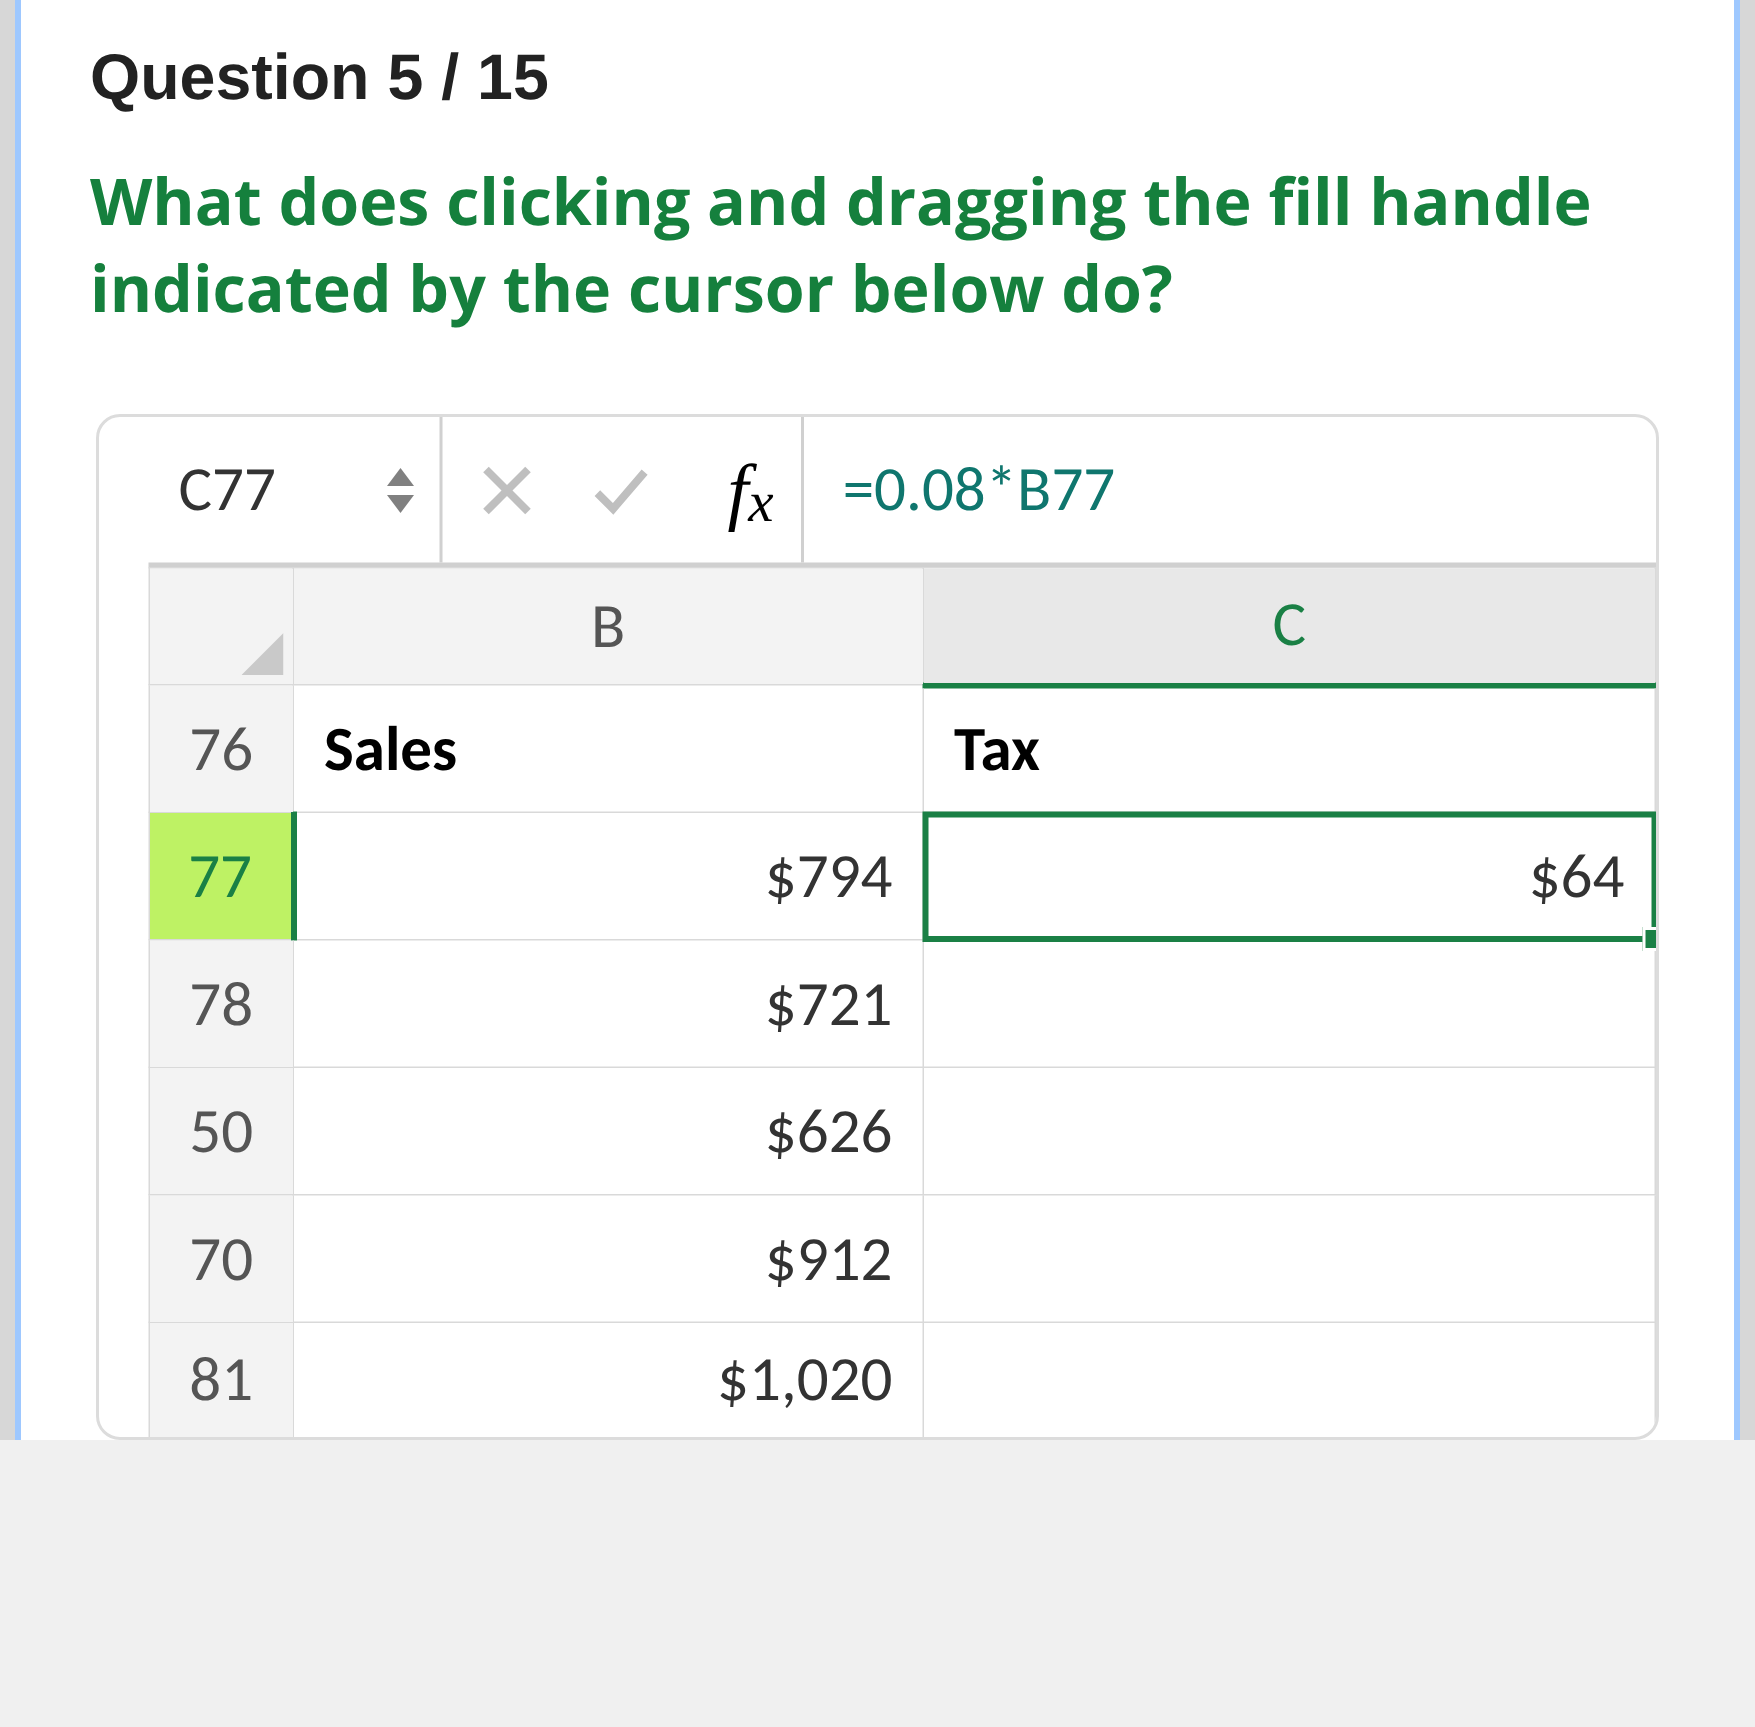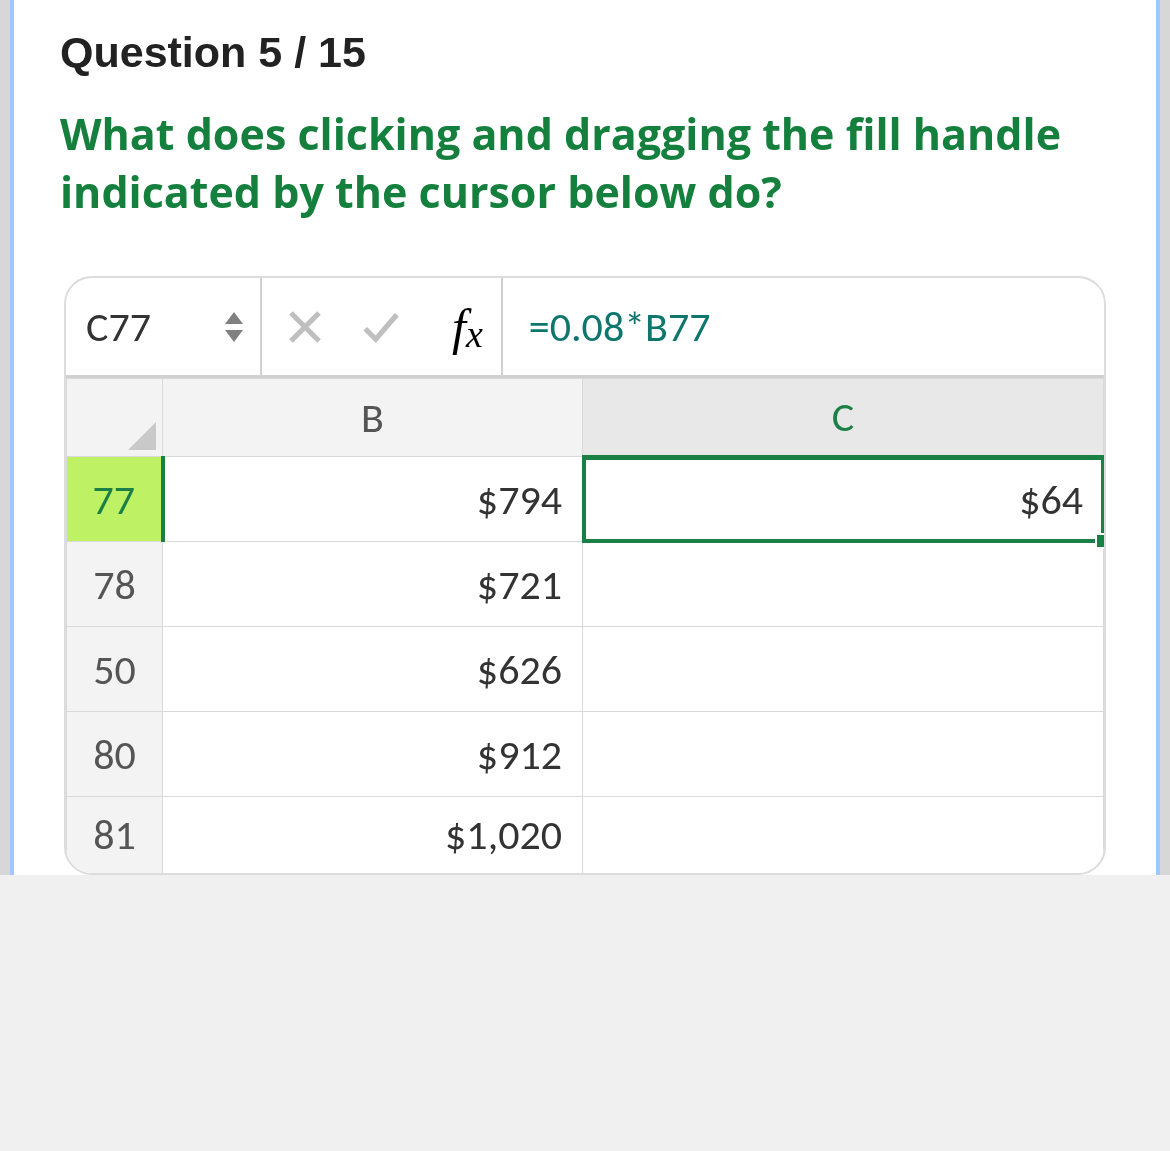--- a/index.html
+++ b/index.html
@@ -45,23 +45,24 @@
     font-weight: 700;
     font-size: 43px;
     color: #15803d;
     line-height: 1.35;
     margin-bottom: 55px;
     font-family: "Segoe UI", "Open Sans", Arial, sans-serif;
   }
 
   .excel-box {
     border: 2px solid #dcdcdc;
-    border-radius: 28px;
+    border-radius: 16px;
     overflow: hidden;
     margin: 0 4px;
+    padding-left: 33px;
   }
 
   
   .fbar {
     display: flex;
     align-items: stretch;
     height: 100px;
     border-bottom: 3px solid #d0d0d0;
   }
   .fbar > div {
@@ -245,39 +246,44 @@
               <svg width="28" height="28" viewBox="0 0 28 28">
                 <polygon points="28,0 28,28 0,28" fill="#c9c9c9"></polygon>
               </svg>
             </th>
             <th>B</th>
             <th class="selcol">C</th>
           </tr>
         </thead>
         <tbody>
           <tr>
+            <th>76</th>
+            <td class="hdrcell">Sales</td>
+            <td class="hdrcell">Tax</td>
+          </tr>
+          <tr>
             <th class="selrow">77</th>
             <td class="num">$794</td>
             <td class="num selected-cell">
               <span>$64</span>
               <div class="fill-handle"></div>
             </td>
           </tr>
           <tr>
             <th>78</th>
             <td class="num">$721</td>
             <td class="num"></td>
           </tr>
           <tr>
             <th>50</th>
             <td class="num">$626</td>
             <td class="num"></td>
           </tr>
           <tr>
-            <th>80</th>
+            <th>70</th>
             <td class="num">$912</td>
             <td class="num"></td>
           </tr>
           <tr class="lastrow">
             <th>81</th>
             <td class="num">$1,020</td>
             <td class="num"></td>
           </tr>
         </tbody>
       </table>

